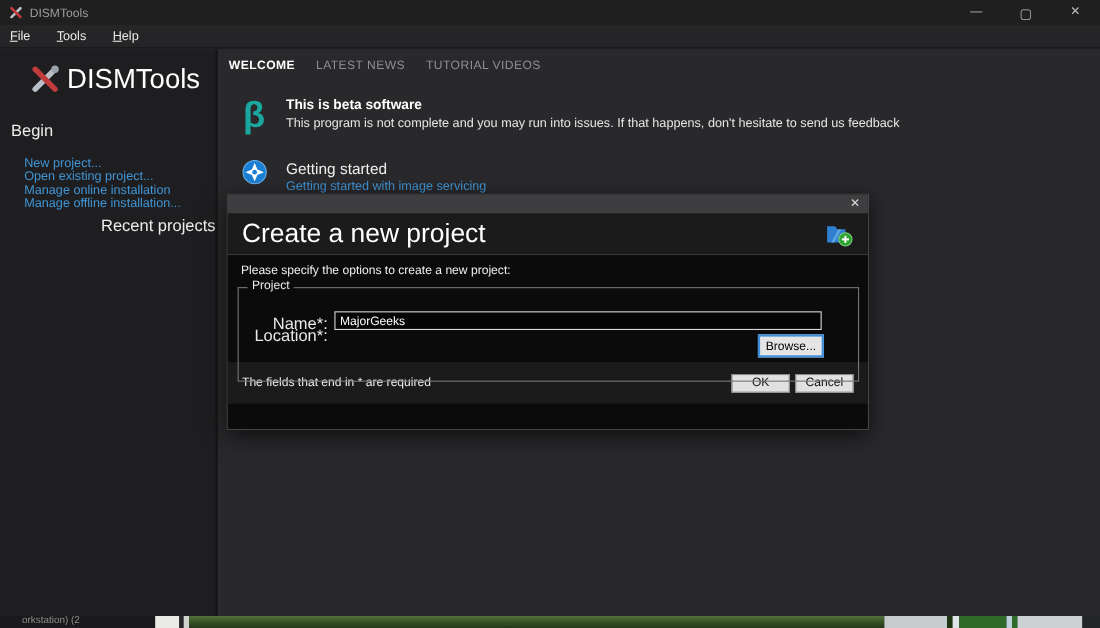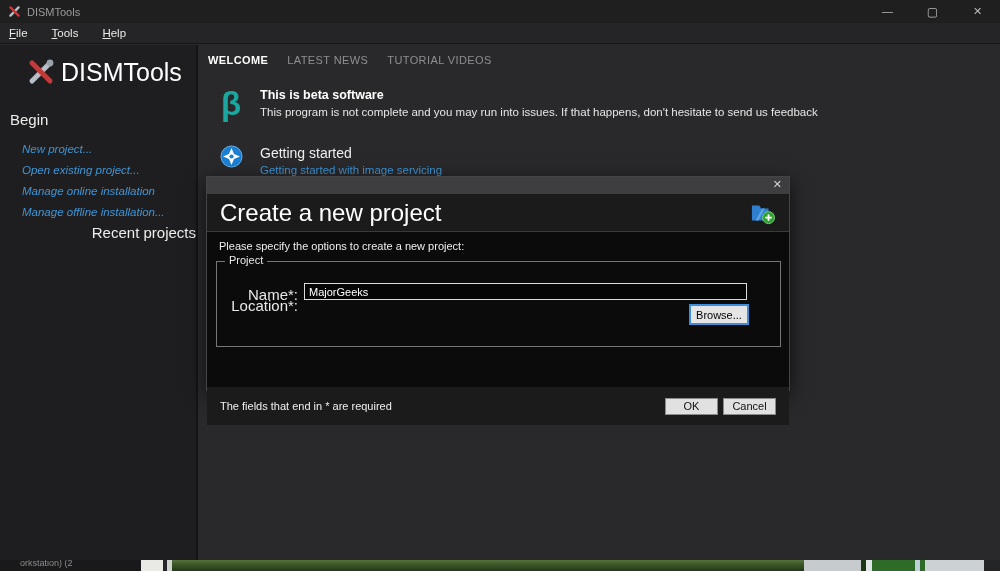--- a/index.html
+++ b/index.html
@@ -25,21 +25,21 @@
   
   .app-body { position:absolute; top:45px; left:0; right:0; bottom:11px; display:flex; }
   .sidebar { width:198px; background:#1e1e20; border-right:2px solid #141416; position:relative; }
   .main { flex:1; background:#29292c; position:relative; }
 
   
   .logo-row { display:flex; align-items:center; padding:12px 0 0 26px; }
   .logo-row svg { width:30px; height:30px; flex:0 0 auto; }
   .logo-text { color:#fff; font-size:25px; margin-left:5px; letter-spacing:0; }
   .side-heading { color:#ececec; font-size:15px; margin:24px 0 0 10px; }
-  .side-links { display:flex; flex-direction:column; gap:9px; margin:15px 0 0 22px;font-style:italic; }
+  .side-links { display:flex; flex-direction:column; gap:0; margin:15px 0 0 22px; }
   .side-link { color:#4095d5; font-size:11.5px; text-decoration:none; cursor:pointer; }
   .side-heading.recent { margin-top:6px;text-align:right; }
 
   
   .tabs { display:flex; gap:19px; padding:9px 0 0 10px; }
   .tab { font-size:11px; letter-spacing:.4px; color:#8f8f92; cursor:pointer; }
   .tab.active { color:#ffffff; font-weight:bold; }
 
   
   .info-row { display:flex; align-items:flex-start; margin:22px 0 0 20px; }
@@ -54,21 +54,21 @@
 
   
   .dialog { position:absolute; left:206px; top:176px; width:584px; height:215px;
             box-shadow:0 5px 18px rgba(0,0,0,.65); border:1px solid #454547; background:#0b0b0b; }
   .dlg-strip { height:17px; background:#3e3e40; position:relative; }
   .dlg-close { position:absolute; right:7px; top:1px; color:#d6d6d6; font-size:11px; cursor:pointer; }
   .dlg-header { height:38px; background:#1b1b1c; border-bottom:1px solid #3a3a3c;
                 display:flex; align-items:center; padding:0 13px; }
   .dlg-title { flex:1; color:#fff; font-size:24px; font-weight:normal; }
   .dlg-header svg { width:26px; height:24px; }
-  .dlg-body { position:relative; height:155px; background:#0b0b0b; }
+  .dlg-body { position:relative; height:97px; background:#0b0b0b; }
   .dlg-instruction { position:absolute; left:12px; top:8px; color:#eee; font-size:11px; }
   .grp { position:absolute; left:9px; top:29px; width:565px; height:86px; border:1px solid #767678; }
   .grp-label { position:absolute; top:-8px; left:8px; background:#0b0b0b; padding:0 4px;
                color:#e9e9e9; font-size:11px; }
   .fld-label { position:absolute; width:81px; text-align:right; color:#e9e9e9; font-size:15px; }
   .txt { position:absolute; background:#050505; border:1px solid #d9d9d9; color:#fff;
          font-size:11px; font-family:"Liberation Sans", sans-serif; padding:0 4px; height:17px; }
   .lbl-name { left:0; top:24px; }
   .inp-name { left:87px; top:21px; width:443px; }
   .lbl-loc  { left:0; top:35px; }

